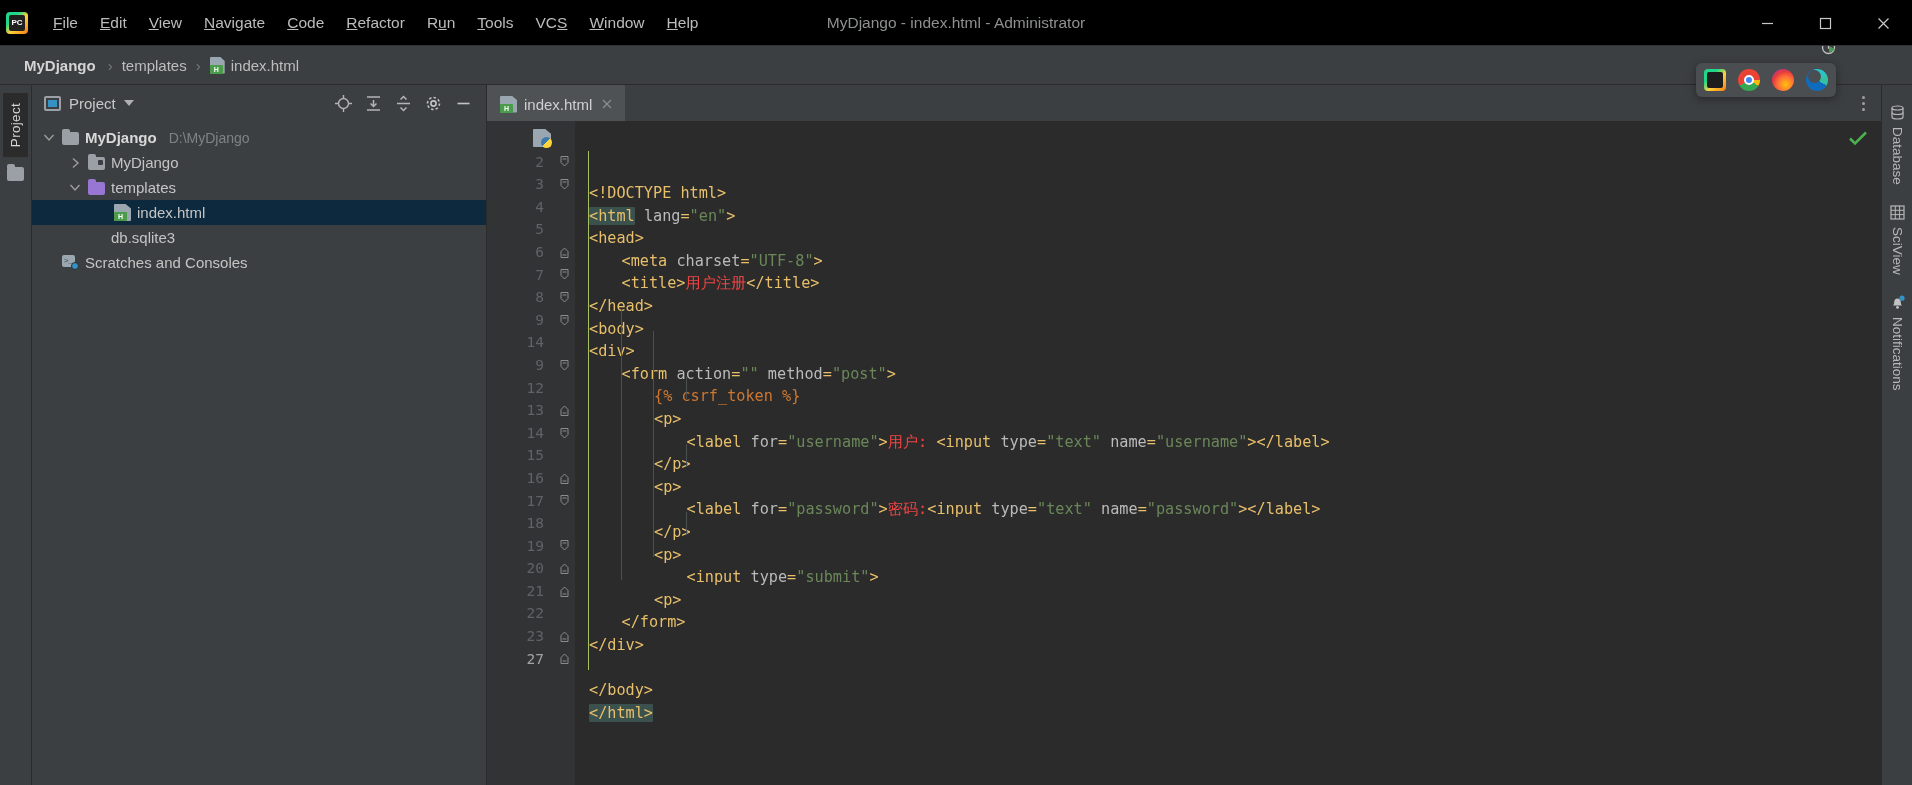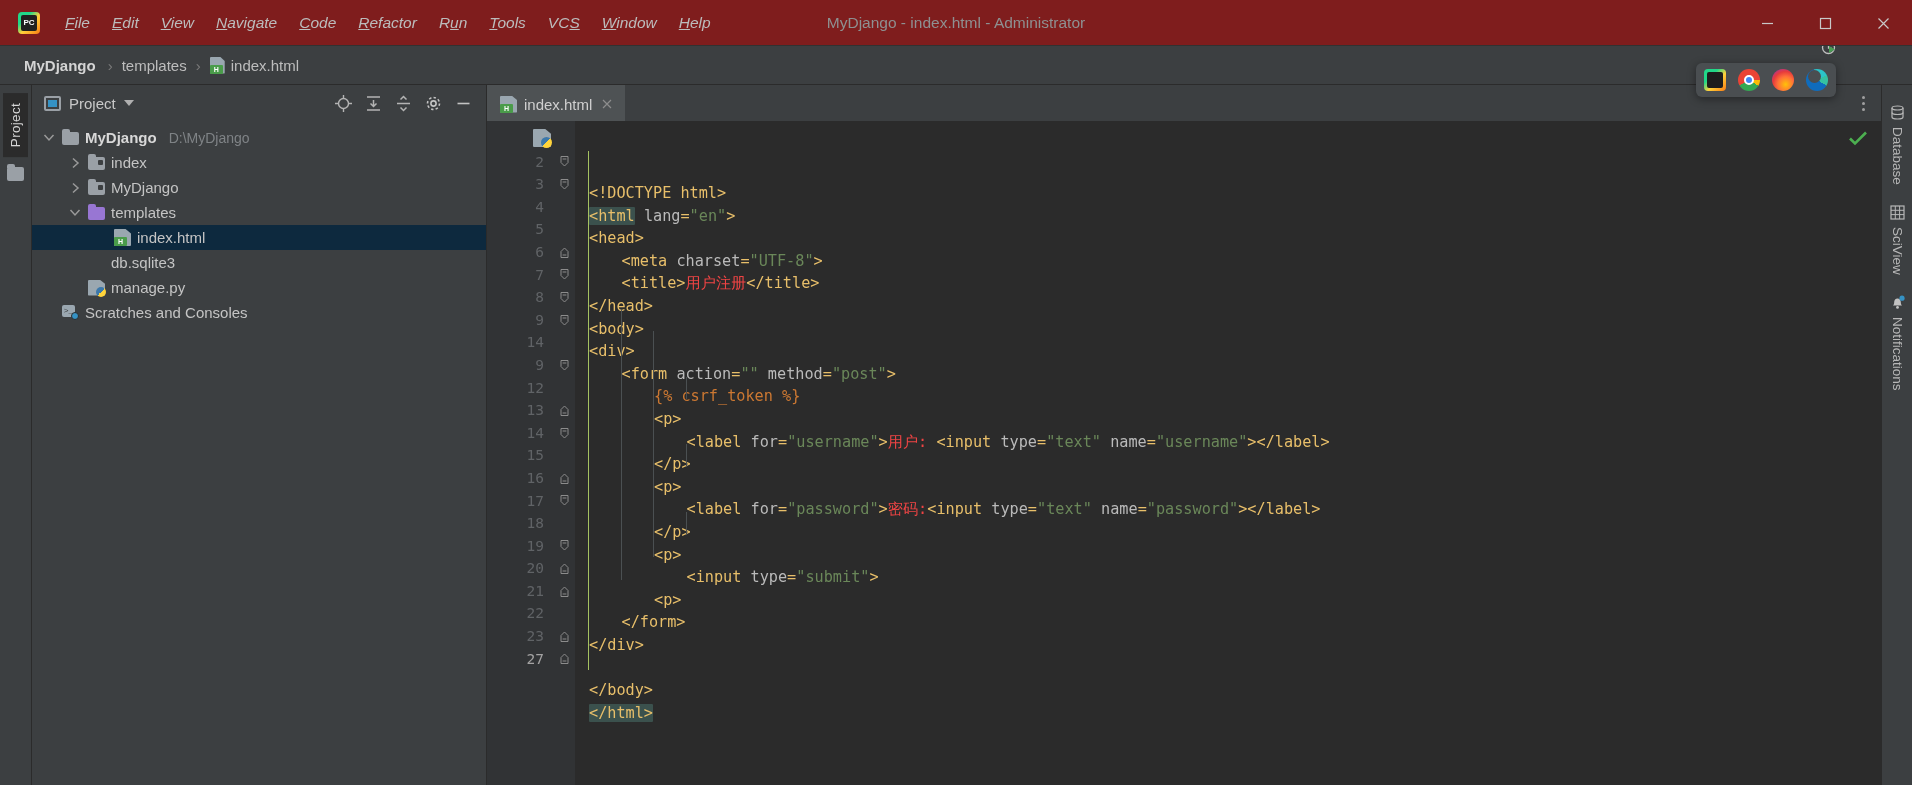--- a/index.html
+++ b/index.html
@@ -12,42 +12,42 @@
   }
   .window {
     position: absolute; inset: 0;
     background: #3c3f41;
     display: flex; flex-direction: column;
   }
 
   
   .titlebar {
     height: 46px; flex: 0 0 46px;
-    background: #7f1d1d;
+    background: #000000;
     display: flex; align-items: center;
-    padding-left: 18px;
+    padding-left: 6px;
     position: relative;
     border-bottom: 1px solid #323232;
   }
   .app-logo {
     width: 22px; height: 22px; margin-right: 14px;
     flex: 0 0 22px;
     position: relative;
   }
   .app-logo .sq {
     position:absolute; inset:0; border-radius:4px;
     background: linear-gradient(135deg,#21d789 0%,#21d789 30%,#ffd23b 55%,#f97a12 100%);
   }
   .app-logo .inner {
     position:absolute; left:3px; top:3px; right:3px; bottom:3px;
     background:#202020; border-radius:2px;
     color:#ffffff; font-size:8px; line-height:16px; text-align:center;
     font-family:"Liberation Sans",sans-serif; font-weight:bold;
   }
-  .menu { display: flex; align-items: center; gap: 0px; font-style: italic; }
+  .menu { display: flex; align-items: center; gap: 0px; }
   .menu-item {
     padding: 4px 11px;
     font-size: 15.5px; color: #bcbcbc;
     cursor: default; white-space: nowrap;
     border-radius: 3px;
   }
   .menu-item u { text-decoration: underline; }
   .win-title {
     position: absolute; left: 0; right: 0; top: 0; bottom: 0;
     display: flex; align-items: center; justify-content: center;
@@ -569,29 +569,20 @@
             <span class="t-label bold">MyDjango</span>
             <span class="t-sub">D:\MyDjango</span>
           </div>
           <div class="tree-row" style="padding-left: 36px;">
             <span class="arrow">
               <svg width="9" height="12" viewBox="0 0 9 12">
                 <path d="M2 1.5l5 4.5-5 4.5" stroke="currentColor" stroke-width="1.5" fill="none"></path>
               </svg>
             </span>
             <span class="ico ico-folder mod"></span>
-            <span class="t-label">index</span>
-          </div>
-          <div class="tree-row" style="padding-left: 36px;">
-            <span class="arrow">
-              <svg width="9" height="12" viewBox="0 0 9 12">
-                <path d="M2 1.5l5 4.5-5 4.5" stroke="currentColor" stroke-width="1.5" fill="none"></path>
-              </svg>
-            </span>
-            <span class="ico ico-folder mod"></span>
             <span class="t-label">MyDjango</span>
           </div>
           <div class="tree-row" style="padding-left: 36px;">
             <span class="arrow">
               <svg width="12" height="9" viewBox="0 0 12 9">
                 <path d="M1.5 2l4.5 5 4.5-5" stroke="currentColor" stroke-width="1.5" fill="none"></path>
               </svg>
             </span>
             <span class="ico ico-folder purple"></span>
             <span class="t-label">templates</span>
@@ -609,32 +600,20 @@
             <span class="t-label">index.html</span>
           </div>
           <div class="tree-row" style="padding-left: 36px;">
             <span class="arrow empty">
               <svg width="9" height="12" viewBox="0 0 9 12">
                 <path d="M2 1.5l5 4.5-5 4.5" stroke="currentColor" stroke-width="1.5" fill="none"></path>
               </svg>
             </span>
             <span class="ico"><span class="ico-db"></span></span>
             <span class="t-label">db.sqlite3</span>
-          </div>
-          <div class="tree-row" style="padding-left: 36px;">
-            <span class="arrow empty">
-              <svg width="9" height="12" viewBox="0 0 9 12">
-                <path d="M2 1.5l5 4.5-5 4.5" stroke="currentColor" stroke-width="1.5" fill="none"></path>
-              </svg>
-            </span>
-            <span class="ico ico-py">
-              <span class="doc"></span>
-              <span class="sn"></span>
-            </span>
-            <span class="t-label">manage.py</span>
           </div>
           <div class="tree-row" style="padding-left: 10px;">
             <span class="arrow empty">
               <svg width="9" height="12" viewBox="0 0 9 12">
                 <path d="M2 1.5l5 4.5-5 4.5" stroke="currentColor" stroke-width="1.5" fill="none"></path>
               </svg>
             </span>
             <span class="ico ico-scr">
               <span class="sq">&gt;_</span>
               <span class="clk"></span>

